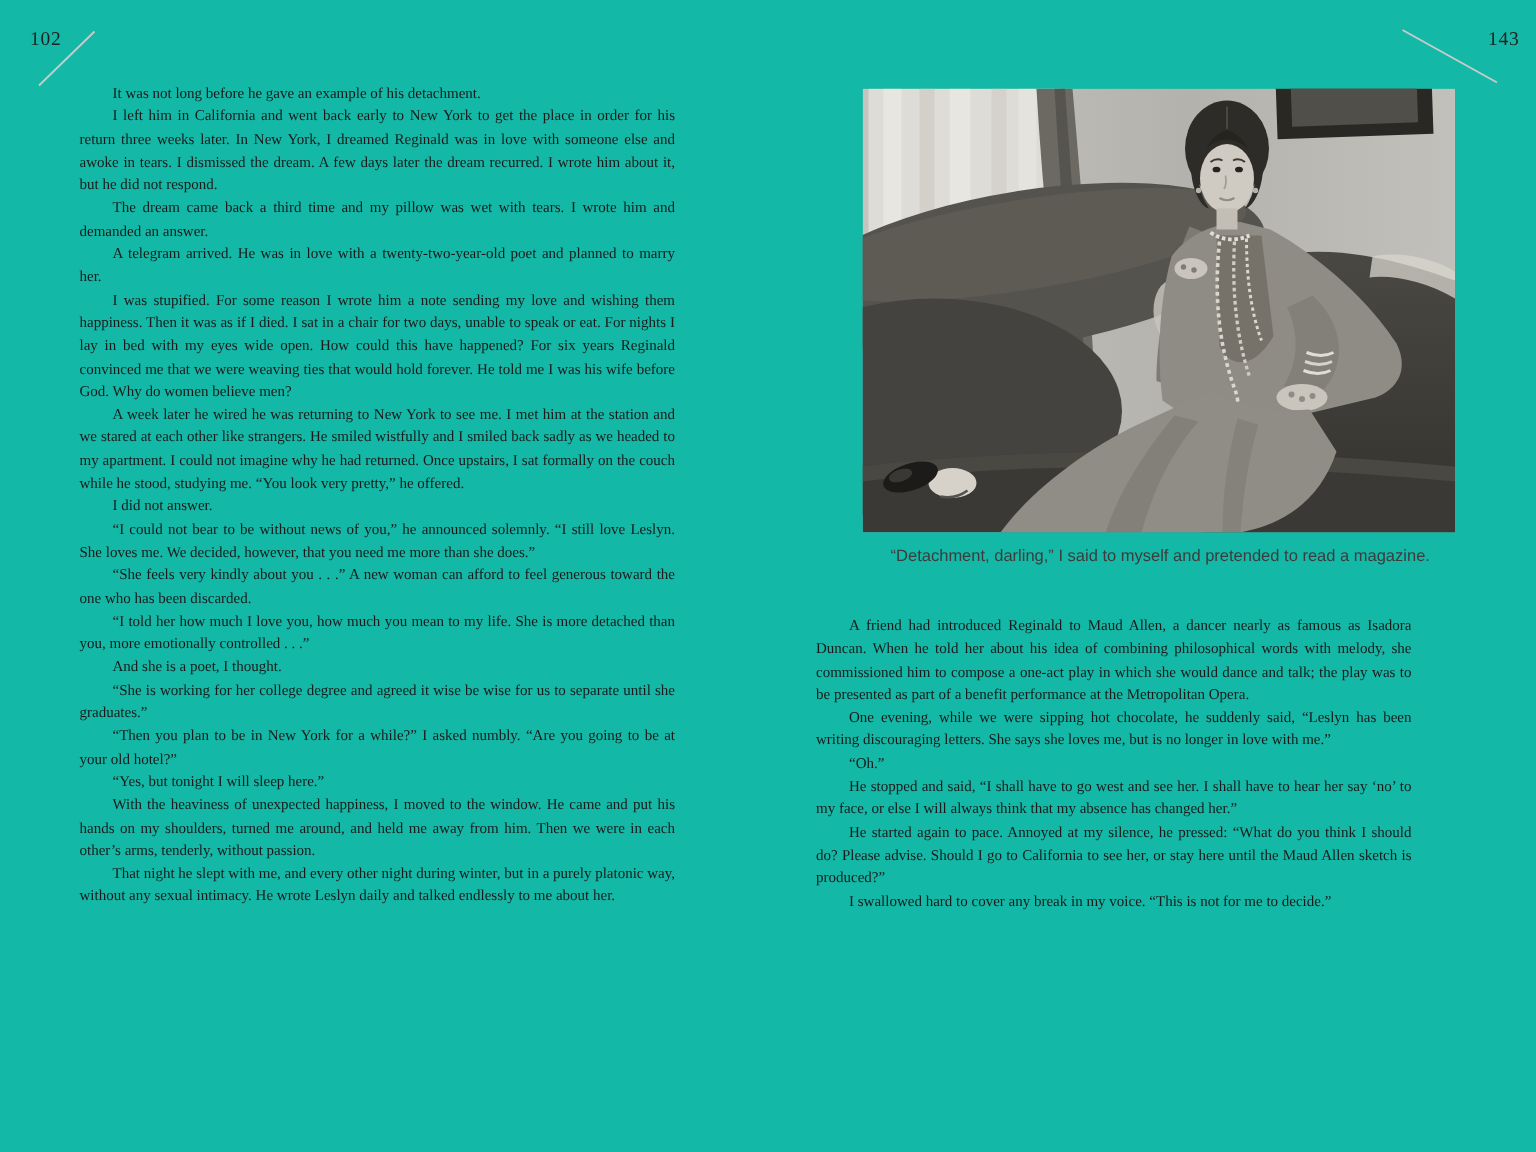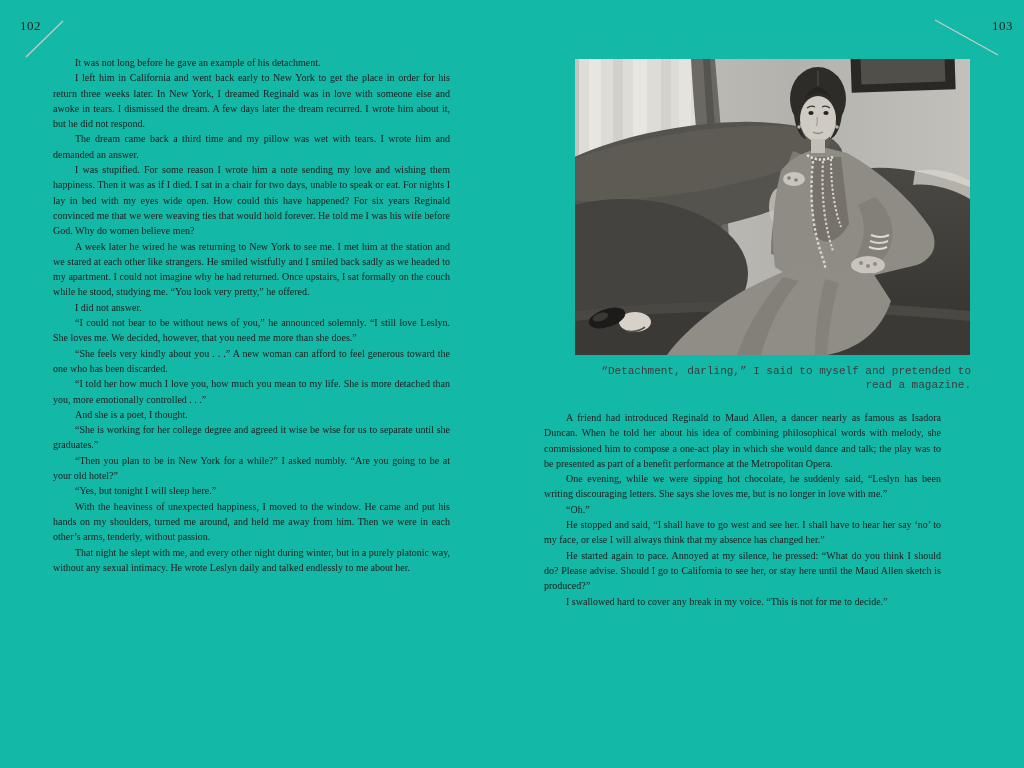--- a/index.html
+++ b/index.html
@@ -55,44 +55,45 @@
     width: 395px;
     height: 296px;
     overflow: hidden;
   }
   #photo-frame svg { display: block; }
   #photo-caption {
     position: absolute;
     left: 576px;
     top: 364px;
     width: 395px;
-    font-family: Liberation Mono, monospace;
+    font-family: Liberation Sans, sans-serif;
     font-size: 11px;
     line-height: 14px;
     color: #3c3c3c;
-    text-align: right;
+    text-align: center;
   }
 </style>
 </head>
 <body>
 
 <div id="spread">
 
   <svg id="corner-marks" width="1024" height="768" viewBox="0 0 1024 768" aria-hidden="true">
     <line x1="63" y1="21" x2="26" y2="57" stroke="#cbcbcb" stroke-width="1.2"></line>
     <line x1="935" y1="20" x2="998" y2="55" stroke="#cbcbcb" stroke-width="1.2"></line>
   </svg>
 
   <div id="page-number-left" class="page-number">102</div>
-  <div id="page-number-right" class="page-number">103</div>
+  <div id="page-number-right" class="page-number">143</div>
 
   <div id="left-column" class="text-column">
     <p>It was not long before he gave an example of his detachment.</p>
     <p>I left him in California and went back early to New York to get the place in order for his return three weeks later. In New York, I dreamed Reginald was in love with someone else and awoke in tears. I dismissed the dream. A few days later the dream recurred. I wrote him about it, but he did not respond.</p>
     <p>The dream came back a third time and my pillow was wet with tears. I wrote him and demanded an answer.</p>
+    <p>A telegram arrived. He was in love with a twenty-two-year-old poet and planned to marry her.</p>
     <p>I was stupified. For some reason I wrote him a note sending my love and wishing them happiness. Then it was as if I died. I sat in a chair for two days, unable to speak or eat. For nights I lay in bed with my eyes wide open. How could this have happened? For six years Reginald convinced me that we were weaving ties that would hold forever. He told me I was his wife before God. Why do women believe men?</p>
     <p>A week later he wired he was returning to New York to see me. I met him at the station and we stared at each other like strangers. He smiled wistfully and I smiled back sadly as we headed to my apartment. I could not imagine why he had returned. Once upstairs, I sat formally on the couch while he stood, studying me. “You look very pretty,” he offered.</p>
     <p>I did not answer.</p>
     <p>“I could not bear to be without news of you,” he announced solemnly. “I still love Leslyn. She loves me. We decided, however, that you need me more than she does.”</p>
     <p>“She feels very kindly about you . . .” A new woman can afford to feel generous toward the one who has been discarded.</p>
     <p>“I told her how much I love you, how much you mean to my life. She is more detached than you, more emotionally controlled . . .”</p>
     <p>And she is a poet, I thought.</p>
     <p>“She is working for her college degree and agreed it wise be wise for us to separate until she graduates.”</p>
     <p>“Then you plan to be in New York for a while?” I asked numbly. “Are you going to be at your old hotel?”</p>
     <p>“Yes, but tonight I will sleep here.”</p>

